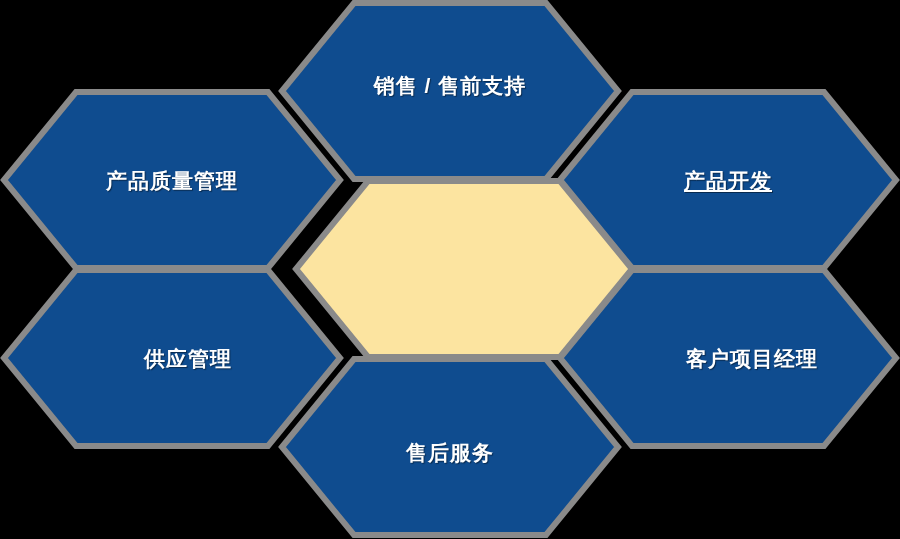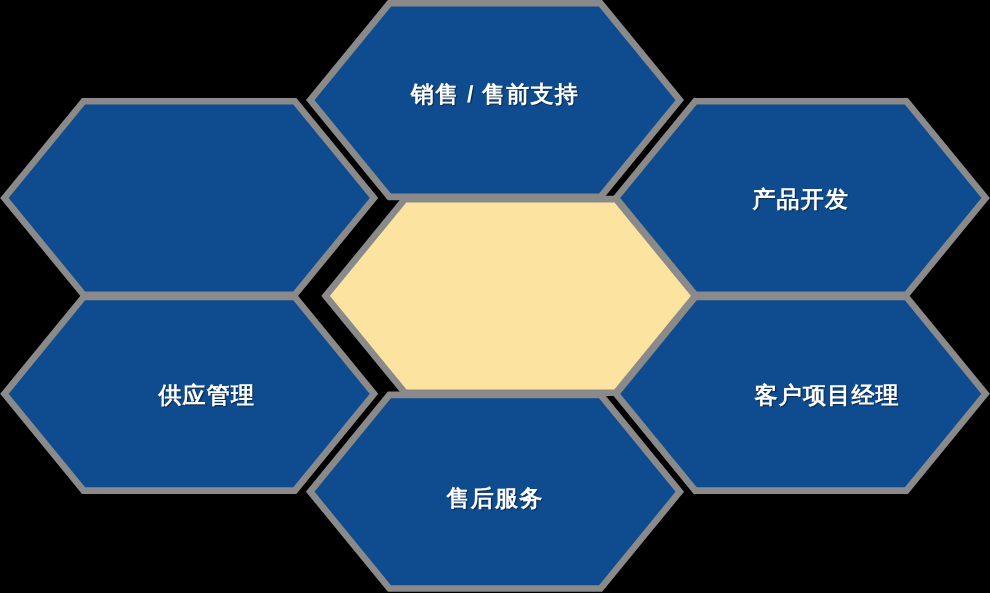--- a/index.html
+++ b/index.html
@@ -61,24 +61,25 @@
 
     <polygon points="560,358 632,270 824,270 896,358 824,446 632,446" fill="#0f4c8f" stroke="#8a8a8a" stroke-width="6" stroke-linejoin="miter"></polygon>
 
     <polygon points="282,91 354,3 546,3 618,91 546,179 354,179" fill="#0f4c8f" stroke="#8a8a8a" stroke-width="6" stroke-linejoin="miter"></polygon>
 
     <polygon points="282,447 354,359 546,359 618,447 546,535 354,535" fill="#0f4c8f" stroke="#8a8a8a" stroke-width="6" stroke-linejoin="miter"></polygon>
 
     <polygon points="296,269 368,181 560,181 632,269 560,357 368,357" fill="#fce4a0" stroke="#8a8a8a" stroke-width="6" stroke-linejoin="miter"></polygon>
   </svg>
 
+  <div class="hex-label blue-label" style="left:4px; top:167px; width:336px;">产品质量管理</div>
 
   <div class="hex-label blue-label" style="left:20px; top:345px; width:336px;">供应管理</div>
 
-  <div class="hex-label blue-label" style="left:560px; top:167px; width:336px;">产品开发</div>
+  <div class="hex-label blue-label" style="left:560px; top:167px; width:336px;text-decoration:underline;">产品开发</div>
 
   <div class="hex-label blue-label" style="left:584px; top:345px; width:336px;">客户项目经理</div>
 
   <div class="hex-label blue-label" style="left:282px; top:72px; width:336px;">销售 / 售前支持</div>
 
   <div class="hex-label blue-label" style="left:282px; top:439px; width:336px;">售后服务</div>
 
 
 </div>
 

